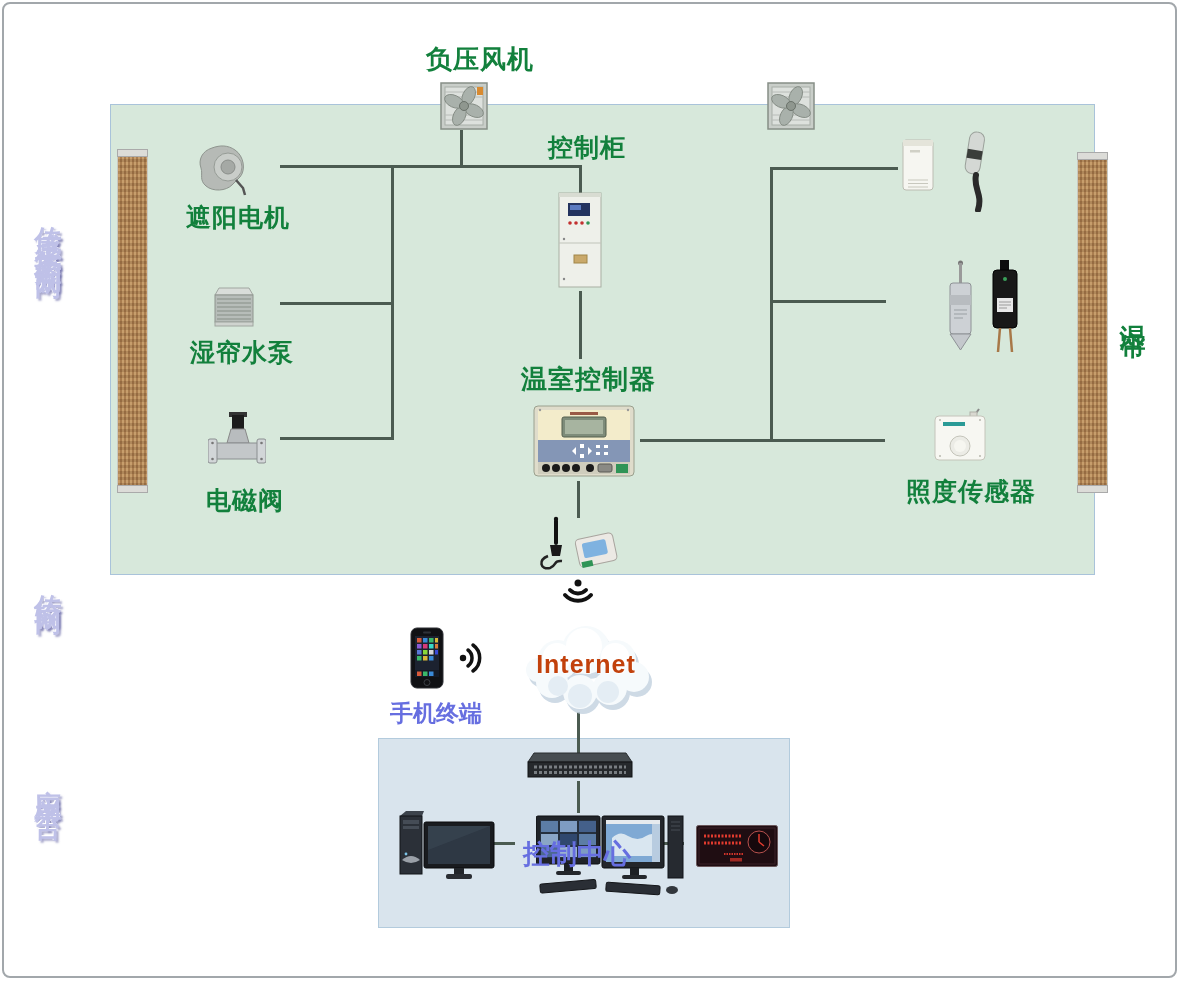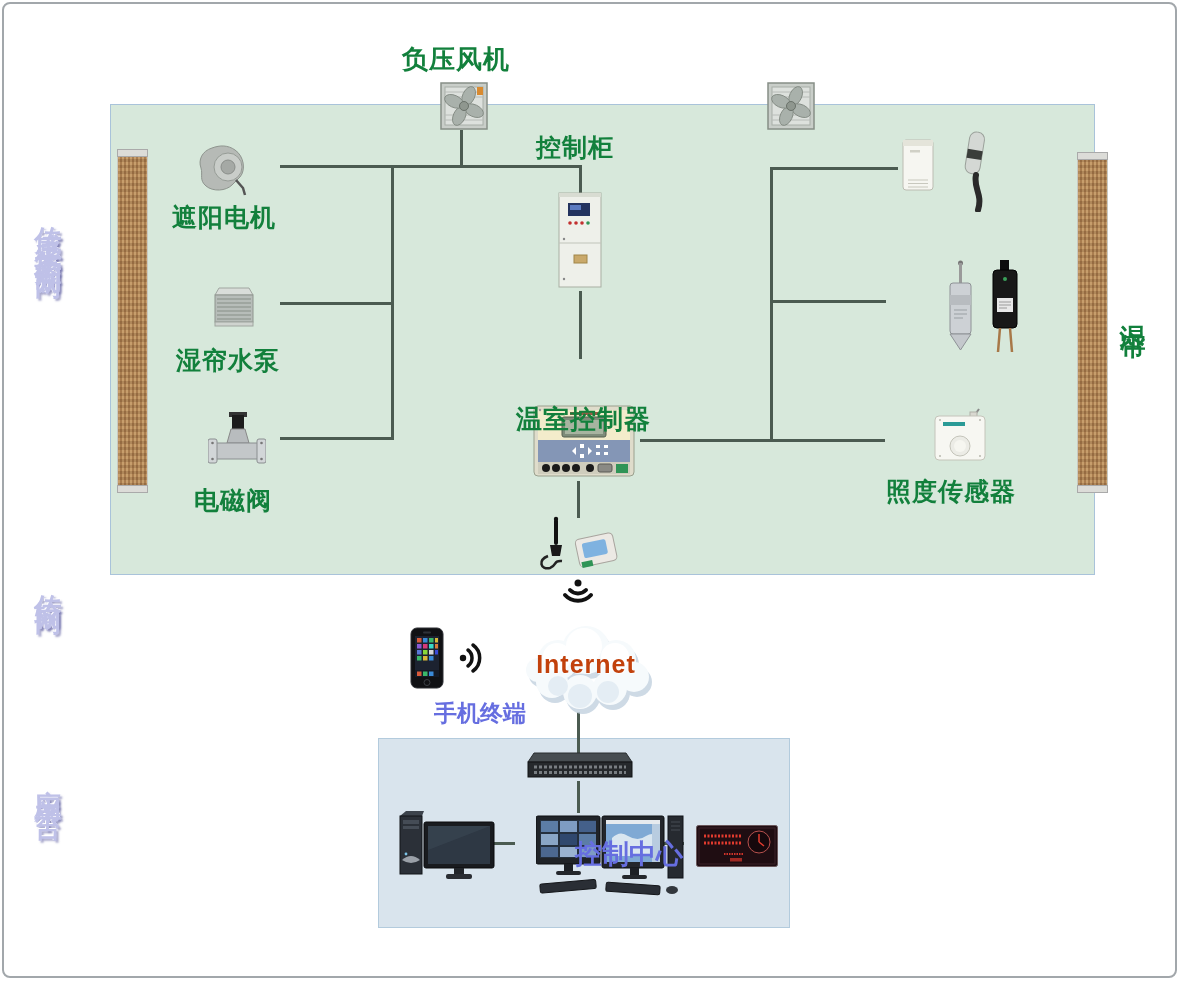--- a/index.html
+++ b/index.html
@@ -14,22 +14,22 @@
   .abs{position:absolute;}
   .zone{position:absolute;}
   .greenhouse{left:110px;top:104px;width:983px;height:469px;background:var(--greenhouse-bg);border:1px solid var(--greenhouse-border);}
   .center-box{left:378px;top:738px;width:410px;height:188px;background:var(--center-bg);border:1px solid var(--center-border);}
   .curtain{position:absolute;width:29px;background:
       repeating-linear-gradient(90deg,#c79e6c 0 2px,#a97d4f 2px 4px),
       repeating-linear-gradient(0deg,rgba(255,255,255,.12) 0 3px,rgba(90,55,20,.18) 3px 6px);
       background-blend-mode:multiply;border:1px solid #c9c9c2;}
   .curtain::before,.curtain::after{content:"";position:absolute;left:-1px;right:-1px;height:6px;background:#dcdcd8;border:1px solid #aaa;}
   .curtain::before{top:-4px;} .curtain::after{bottom:-4px;}
-  .g-label{position:absolute;color:var(--green-text);font-weight:bold;font-size:25px;text-align:left;white-space:nowrap;letter-spacing:1px;}
-  .p-label{position:absolute;color:var(--purple-text);font-weight:bold;font-size:24px;text-align:center;white-space:nowrap;margin-left:44px;}
+  .g-label{position:absolute;color:var(--green-text);font-weight:bold;font-size:25px;text-align:right;white-space:nowrap;letter-spacing:1px;}
+  .p-label{position:absolute;color:var(--purple-text);font-weight:bold;font-size:24px;white-space:nowrap;}
   .layer-label{position:absolute;writing-mode:vertical-rl;text-orientation:upright;
       color:var(--layer-text);font-weight:bold;font-size:27px;letter-spacing:8px;
       text-shadow:-1px -1px 0 #ffffff,2px 2px 2px rgba(110,110,170,.6);}
   .v-green{position:absolute;writing-mode:vertical-rl;text-orientation:upright;color:var(--green-text);
       font-weight:bold;font-size:26px;letter-spacing:6px;}
   .hline,.vline{position:absolute;background:var(--line);}
   .hline{height:3px;} .vline{width:3px;}
   .cloud-label{position:absolute;color:#c2410c;font-weight:bold;font-size:25px;text-align:center;
       text-shadow:1px 1px 0 rgba(255,255,255,.8);letter-spacing:1px;}
   svg{display:block;}
@@ -388,21 +388,21 @@
       <line x1="28" y1="29" x2="48" y2="29" stroke="#d0342a" stroke-width="2" stroke-dasharray="1.5 1"></line>
       <rect x="34" y="33" width="12" height="3.5" fill="#a02a24"></rect>
       <circle cx="63" cy="17" r="11" fill="#16080c" stroke="#b8524e"></circle>
       <path d="M63 17 L63 9 M63 17 L68 21" stroke="#e23b2e" stroke-width="1.5"></path>
     </svg>
   </div>
 
   <div class="g-label" style="left:402px;top:42px;width:132px;font-size:26px;">负压风机</div>
   <div class="g-label" style="left:536px;top:131px;width:90px;">控制柜</div>
   <div class="g-label" style="left:172px;top:201px;width:118px;">遮阳电机</div>
-  <div class="g-label" style="left:176px;top:344px;width:118px;">湿帘水泵</div>
+  <div class="g-label" style="left:176px;top:336px;width:118px;">湿帘水泵</div>
   <div class="g-label" style="left:194px;top:484px;width:90px;">电磁阀</div>
-  <div class="g-label" style="left:516px;top:362px;width:140px;font-size:26px;margin-top:40px;">温室控制器</div>
+  <div class="g-label" style="left:516px;top:362px;width:140px;font-size:26px;">温室控制器</div>
   <div class="g-label" style="left:886px;top:475px;width:150px;">照度传感器</div>
   <div class="v-green" style="left:1116px;top:304px;">湿帘</div>
 
   <div class="p-label" style="left:390px;top:698px;width:92px;font-size:23px;">手机终端</div>
   <div class="p-label" style="left:523px;top:836px;width:124px;font-size:27px;">控制中心</div>
 </div>
 
 </body></html>

